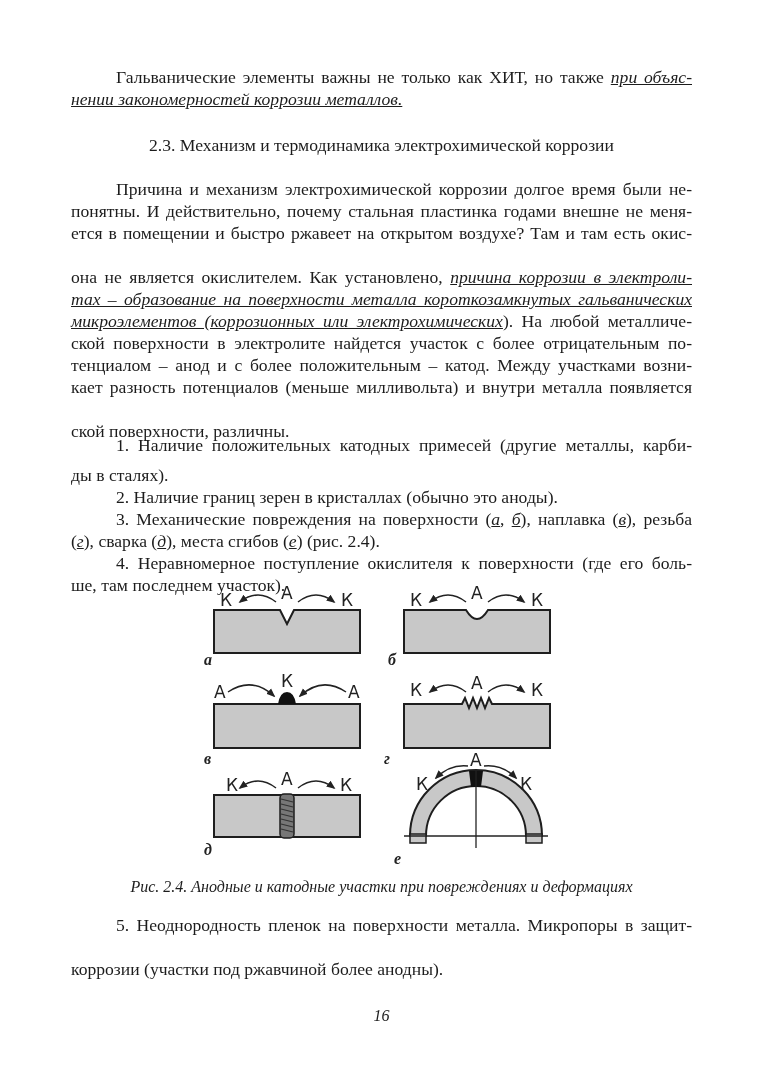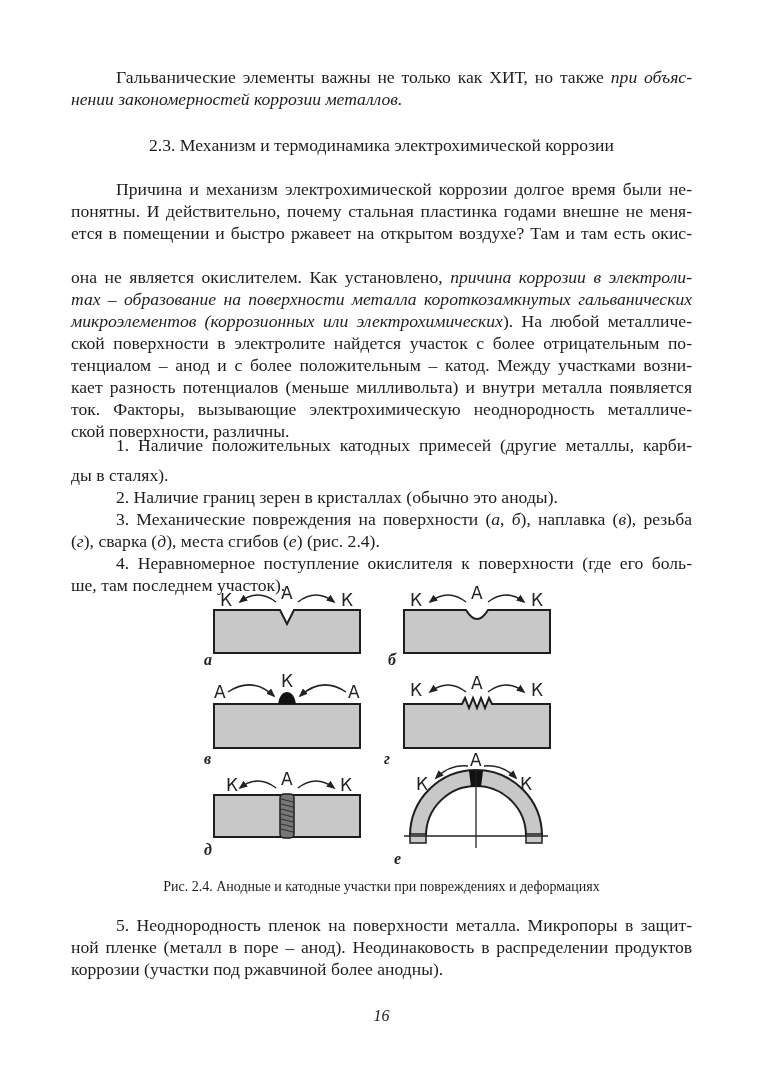--- a/index.html
+++ b/index.html
@@ -3,25 +3,25 @@
 <meta charset="utf-8">
 <style>
   html, body { margin:0; padding:0; background:#ffffff; }
   body { width:763px; height:1080px; position:relative; overflow:hidden;
          font-family:"Liberation Serif", "DejaVu Serif", serif; color:#1c1c1c; }
   .page { position:absolute; left:0; top:0; width:763px; height:1080px; }
   .line { position:absolute; left:71px; width:621px; font-size:17.6px; line-height:22px;
           white-space:nowrap; text-align:justify; text-align-last:justify; }
   .line.last { text-align-last:left; }
   .line.ind { left:116px; width:576px; }
-  .it { font-style:italic; }
+  .it { font-style:italic;text-decoration:underline; }
   .heading { position:absolute; left:0; width:763px; text-align:center; font-weight:normal;
              font-size:17.6px; line-height:22px; }
-  .caption { position:absolute; left:0; width:763px; text-align:center; 
-             font-size:14px; line-height:18px; }
+  .caption { position:absolute; left:0; width:763px; text-align:center; font-style:italic;
+             font-size:16px; line-height:18px; }
   .pagenum { position:absolute; left:0; width:763px; text-align:center; font-size:16px;font-style:italic; }
   sub { font-size:0.7em; vertical-align:-0.2em; line-height:0; }
   svg.fig { position:absolute; left:190px; top:580px; }
   .lbl { font-family:"DejaVu Sans","Liberation Sans",sans-serif; font-size:17px; fill:#222; }
   .panel-letter { font-family:"Liberation Serif",serif; font-style:italic; font-weight:bold; font-size:16px; fill:#222; }
 </style>
 </head>
 <body>
 
 <div class="page">
@@ -33,21 +33,20 @@
 
   <div class="line ind" style="top:178px">Причина и механизм электрохимической коррозии долгое время были не-</div>
   <div class="line" style="top:200px">понятны. И действительно, почему стальная пластинка годами внешне не меня-</div>
   <div class="line" style="top:222px">ется в помещении и быстро ржавеет на открытом воздухе? Там и там есть окис-</div>
   <div class="line" style="top:266px"><span>она не является окислителем. Как установлено, </span><span class="it">причина коррозии в электроли-</span></div>
   <div class="line it" style="top:288px">тах – образование на поверхности металла короткозамкнутых гальванических</div>
   <div class="line" style="top:310px"><span class="it">микроэлементов (коррозионных или электрохимических</span><span>). На любой металличе-</span></div>
   <div class="line" style="top:332px">ской поверхности в электролите найдется участок с более отрицательным по-</div>
   <div class="line" style="top:354px">тенциалом – анод и с более положительным – катод. Между участками возни-</div>
   <div class="line" style="top:376px">кает разность потенциалов (меньше милливольта) и внутри металла появляется</div>
-  <div class="line" style="top:398px">ток. Факторы, вызывающие электрохимическую неоднородность металличе-</div>
   <div class="line last" style="top:420px">ской поверхности, различны.</div>
 
   <div class="line ind" style="top:434px">1. Наличие положительных катодных примесей (другие металлы, карби-</div>
   <div class="line last" style="top:464px">ды в сталях).</div>
   <div class="line ind last" style="top:486px">2. Наличие границ зерен в кристаллах (обычно это аноды).</div>
   <div class="line ind" style="top:508px"><span>3. Механические повреждения на поверхности (</span><span class="it">а</span><span>, </span><span class="it">б</span><span>), наплавка (</span><span class="it">в</span><span>), резьба</span></div>
   <div class="line last" style="top:530px"><span>(</span><span class="it">г</span><span>), сварка (</span><span class="it">д</span><span>), места сгибов (</span><span class="it">е</span><span>) (рис. 2.4).</span></div>
   <div class="line ind" style="top:552px">4. Неравномерное поступление окислителя к поверхности (где его боль-</div>
   <div class="line last" style="top:574px">ше, там последнем участок).</div>
 
@@ -131,17 +130,16 @@
       <text class="lbl" x="36" y="30">К</text>
       <text class="lbl" x="90" y="6">А</text>
       <text class="lbl" x="140" y="30">К</text>
       <text class="panel-letter" x="14" y="104">е</text>
     </g>
   </svg>
 
   <div class="caption" style="top:878px">Рис. 2.4. Анодные и катодные участки при повреждениях и деформациях</div>
 
   <div class="line ind" style="top:914px">5. Неоднородность пленок на поверхности металла. Микропоры в защит-</div>
-  <div class="line" style="top:936px">ной пленке (металл в поре – анод). Неодинаковость в распределении продуктов</div>
   <div class="line last" style="top:958px">коррозии (участки под ржавчиной более анодны).</div>
 
   <div class="pagenum" style="top:1007px">16</div>
 </div>
 
 </body></html>

